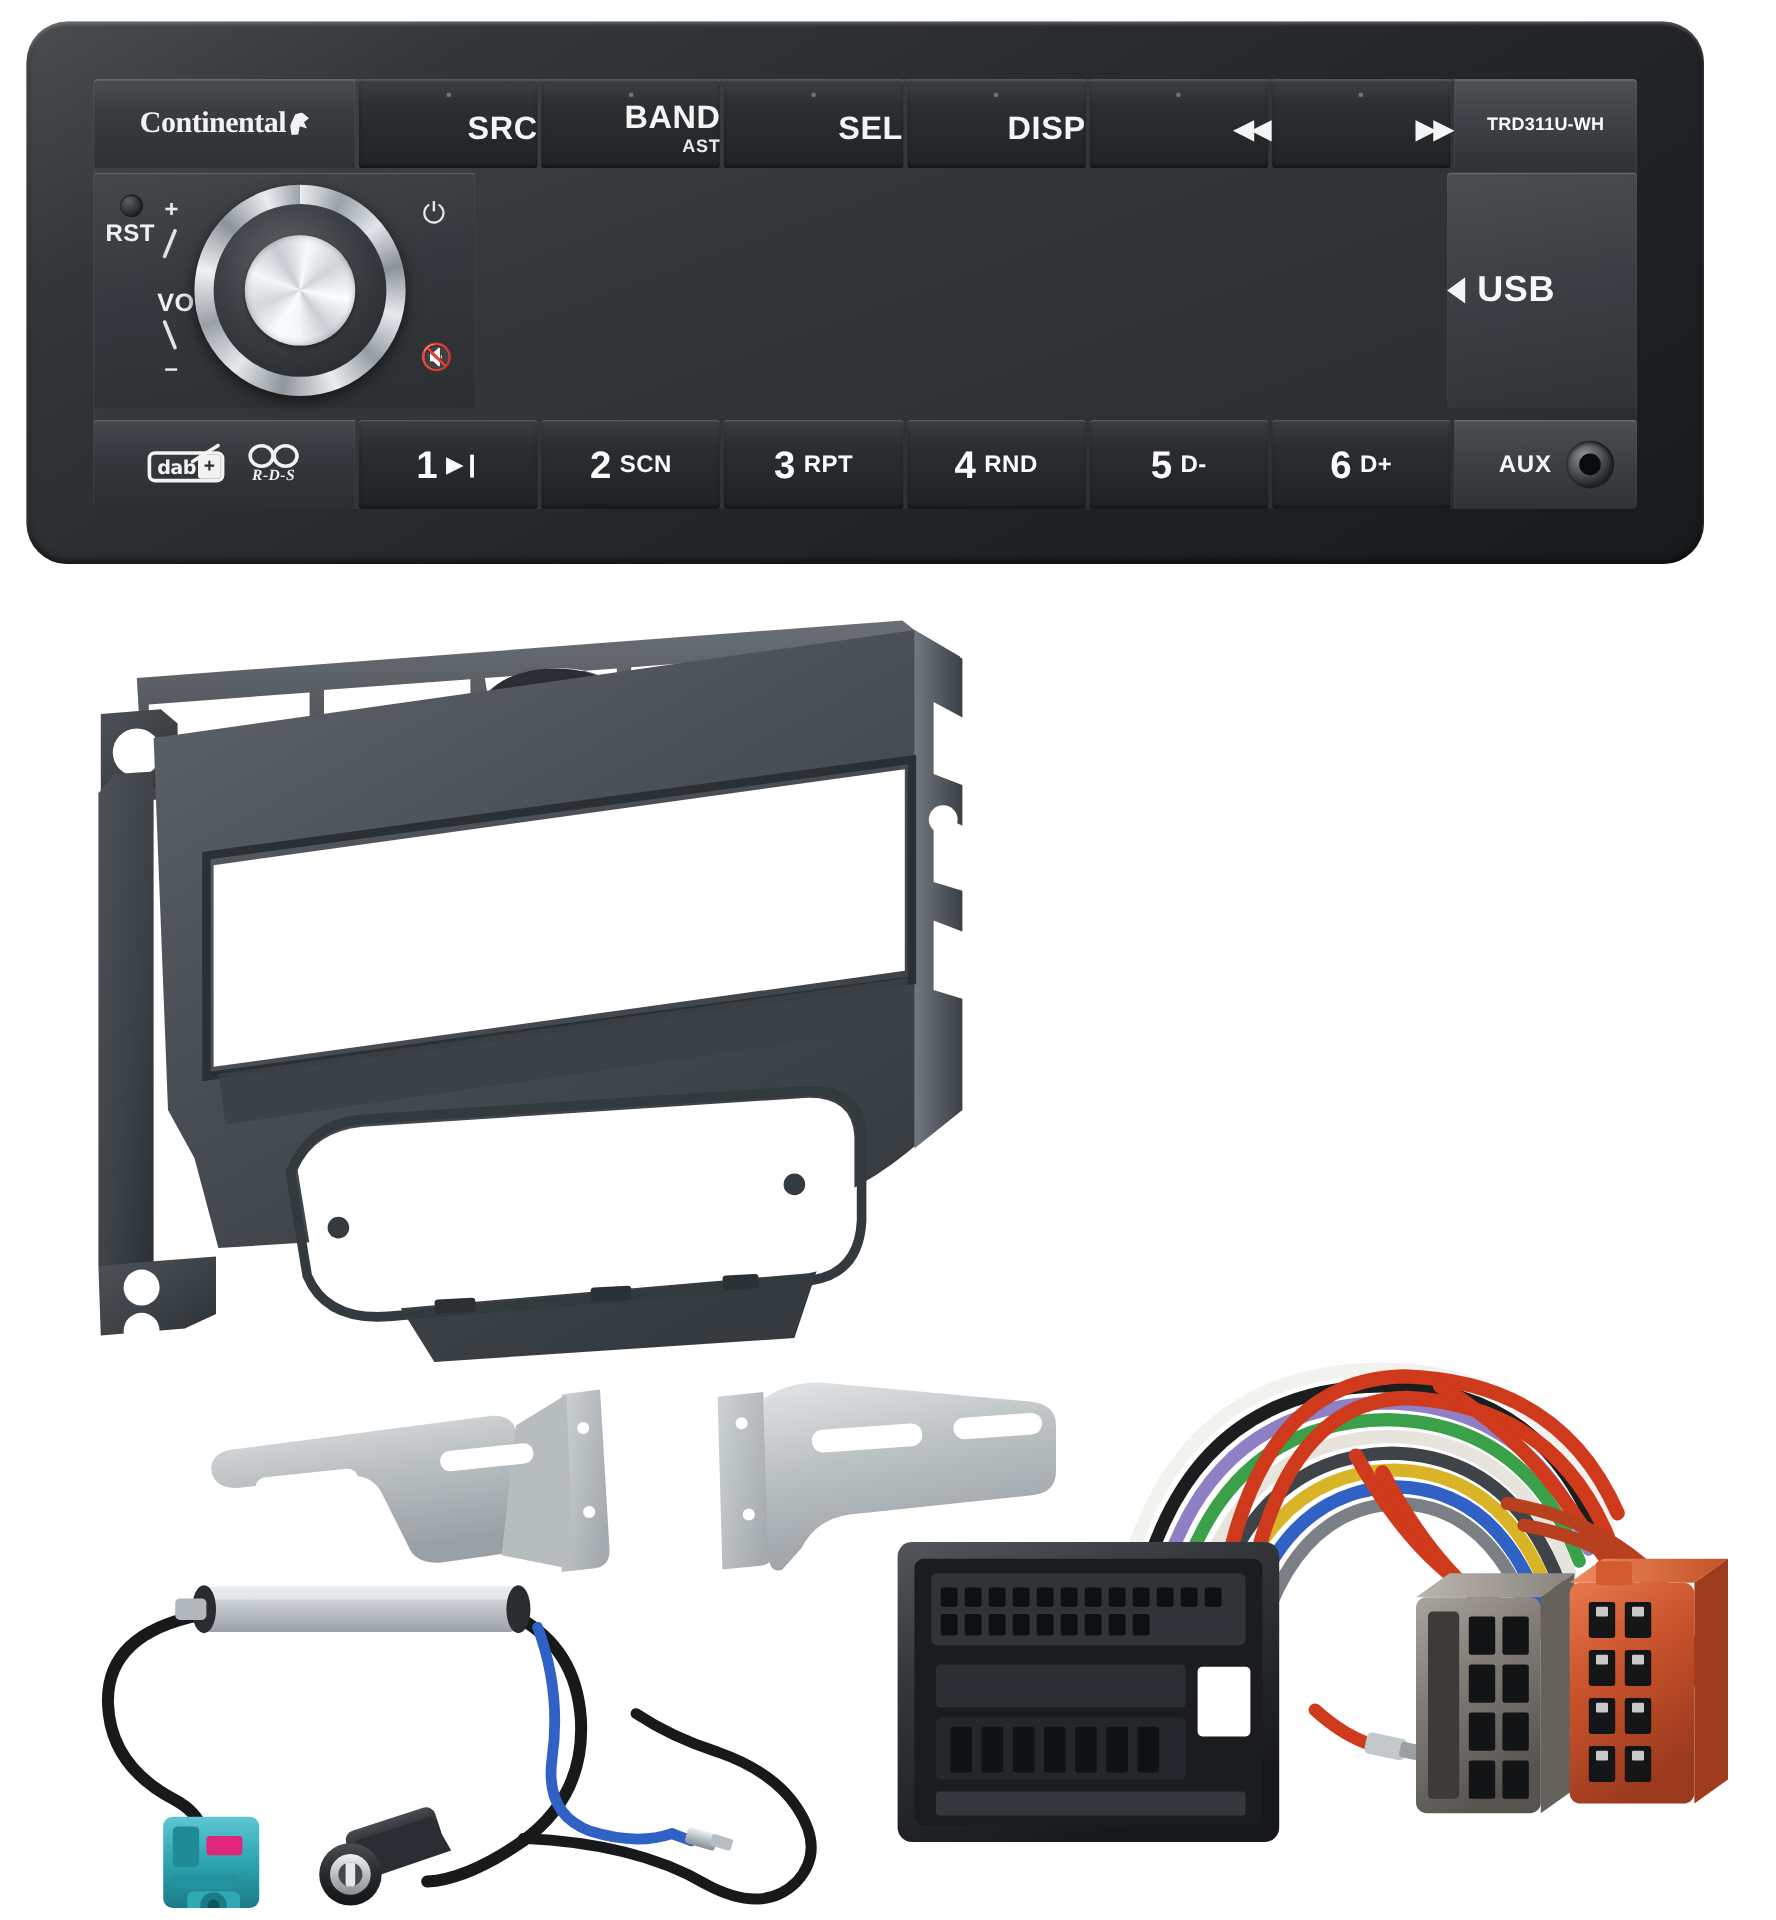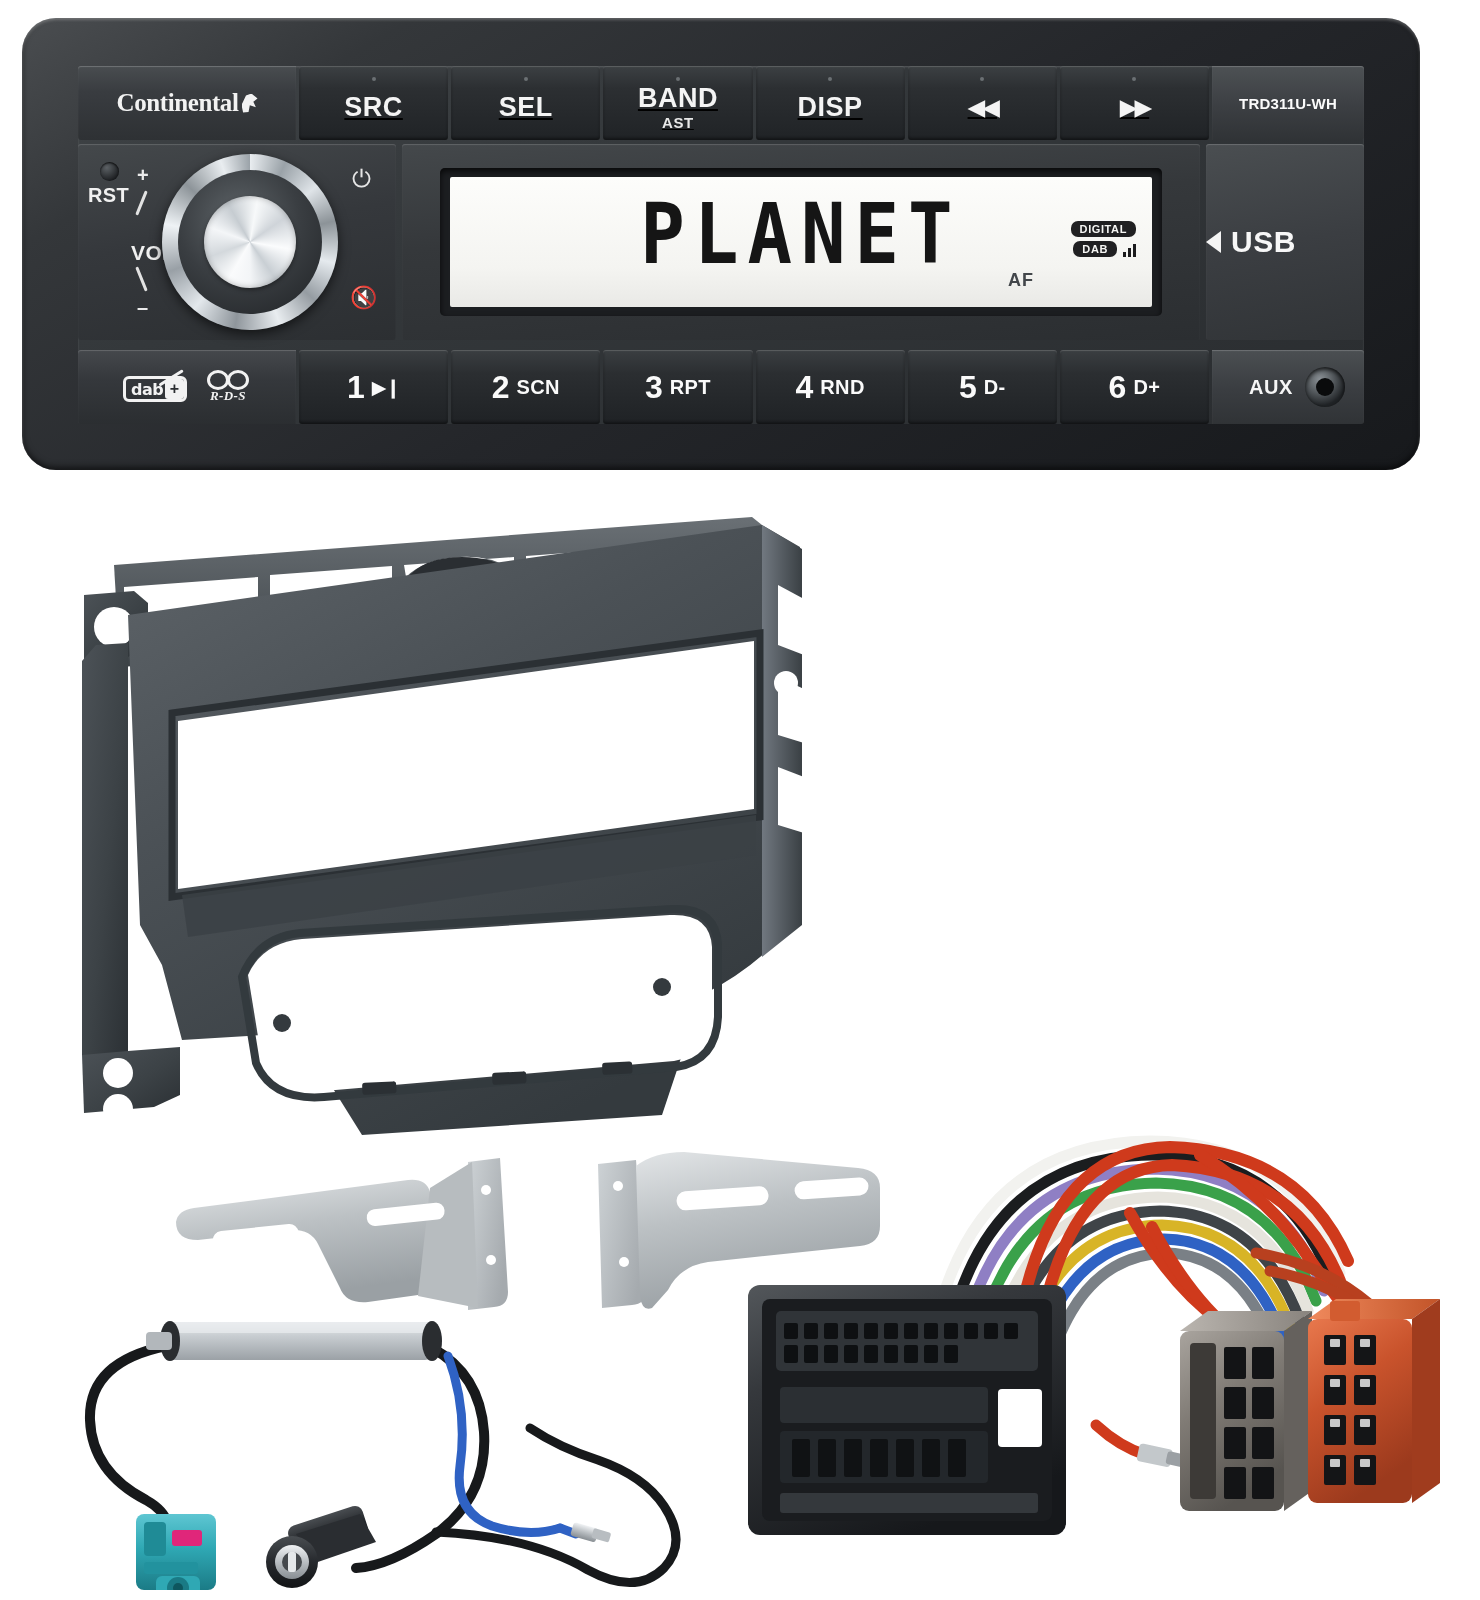--- a/index.html
+++ b/index.html
@@ -68,24 +68,23 @@
     background: #f2f2f2;
     clip-path: polygon(10% 100%, 0 60%, 28% 10%, 62% 0, 100% 26%, 74% 44%, 90% 72%, 52% 62%, 44% 98%);
   }
   .tbtn {
     flex: 1;
     position: relative;
     background: linear-gradient(180deg, #3c4043 0%, #2c2f32 30%, #202326 100%);
     border-radius: 3px;
     display: flex;
     flex-direction: column;
-    align-items: center;
+    align-items: flex-end;
     justify-content: center;
     box-shadow: inset 0 1px 1px rgba(255,255,255,.18), inset 0 -2px 3px rgba(0,0,0,.45);
-    text-decoration: underline;
   }
   .tbtn .led {
     position: absolute;
     top: 11px; left: 50%;
     transform: translateX(-50%);
     width: 4px; height: 4px;
     border-radius: 50%;
     background: #6b7073;
   }
   .tbtn .lbl {
@@ -479,27 +478,27 @@
           <span class="brand-mark"></span>
       </div>
 
       <div class="tbtn">
         <span class="led"></span>
         <span class="lbl">SRC</span>
       </div>
 
       <div class="tbtn">
         <span class="led"></span>
-        <span class="lbl">SEL</span>
+        <span class="lbl">BAND</span>
+        <span class="sub">AST</span>
       </div>
 
       <div class="tbtn">
         <span class="led"></span>
-        <span class="lbl">BAND</span>
-        <span class="sub">AST</span>
+        <span class="lbl">SEL</span>
       </div>
 
       <div class="tbtn">
         <span class="led"></span>
         <span class="lbl">DISP</span>
       </div>
 
       <div class="tbtn">
         <span class="led"></span>
         <span class="glyph">◀◀</span>
@@ -529,39 +528,20 @@
         <div class="knob-outer">
           <div class="knob-mid">
             <div class="knob-inner"></div>
           </div>
         </div>
 
         <div class="power-ico">⏻</div>
         <div class="mute-ico">🔇</div>
       </div>
 
-      <div class="lcd-bezel">
-        <div class="lcd-recess">
-          <div class="lcd">
-            <div class="lcd-main">PLANET</div>
-            <div class="lcd-badges">
-              <span class="badge">DIGITAL</span>
-              <span class="badge-row">
-                <span class="badge">DAB</span>
-                <span class="sig-bars">
-                    <i></i>
-                    <i></i>
-                    <i></i>
-                  </span>
-              </span>
-            </div>
-            <div class="lcd-af">AF</div>
-          </div>
-        </div>
-      </div>
 
       <div class="usb-panel">
         <span class="usb-arrow"></span>
         <span class="usb-lbl">USB</span>
       </div>
     </div>
 
     <div class="bot-strip">
       <div class="logo-cell">
         <span class="dabplus">

